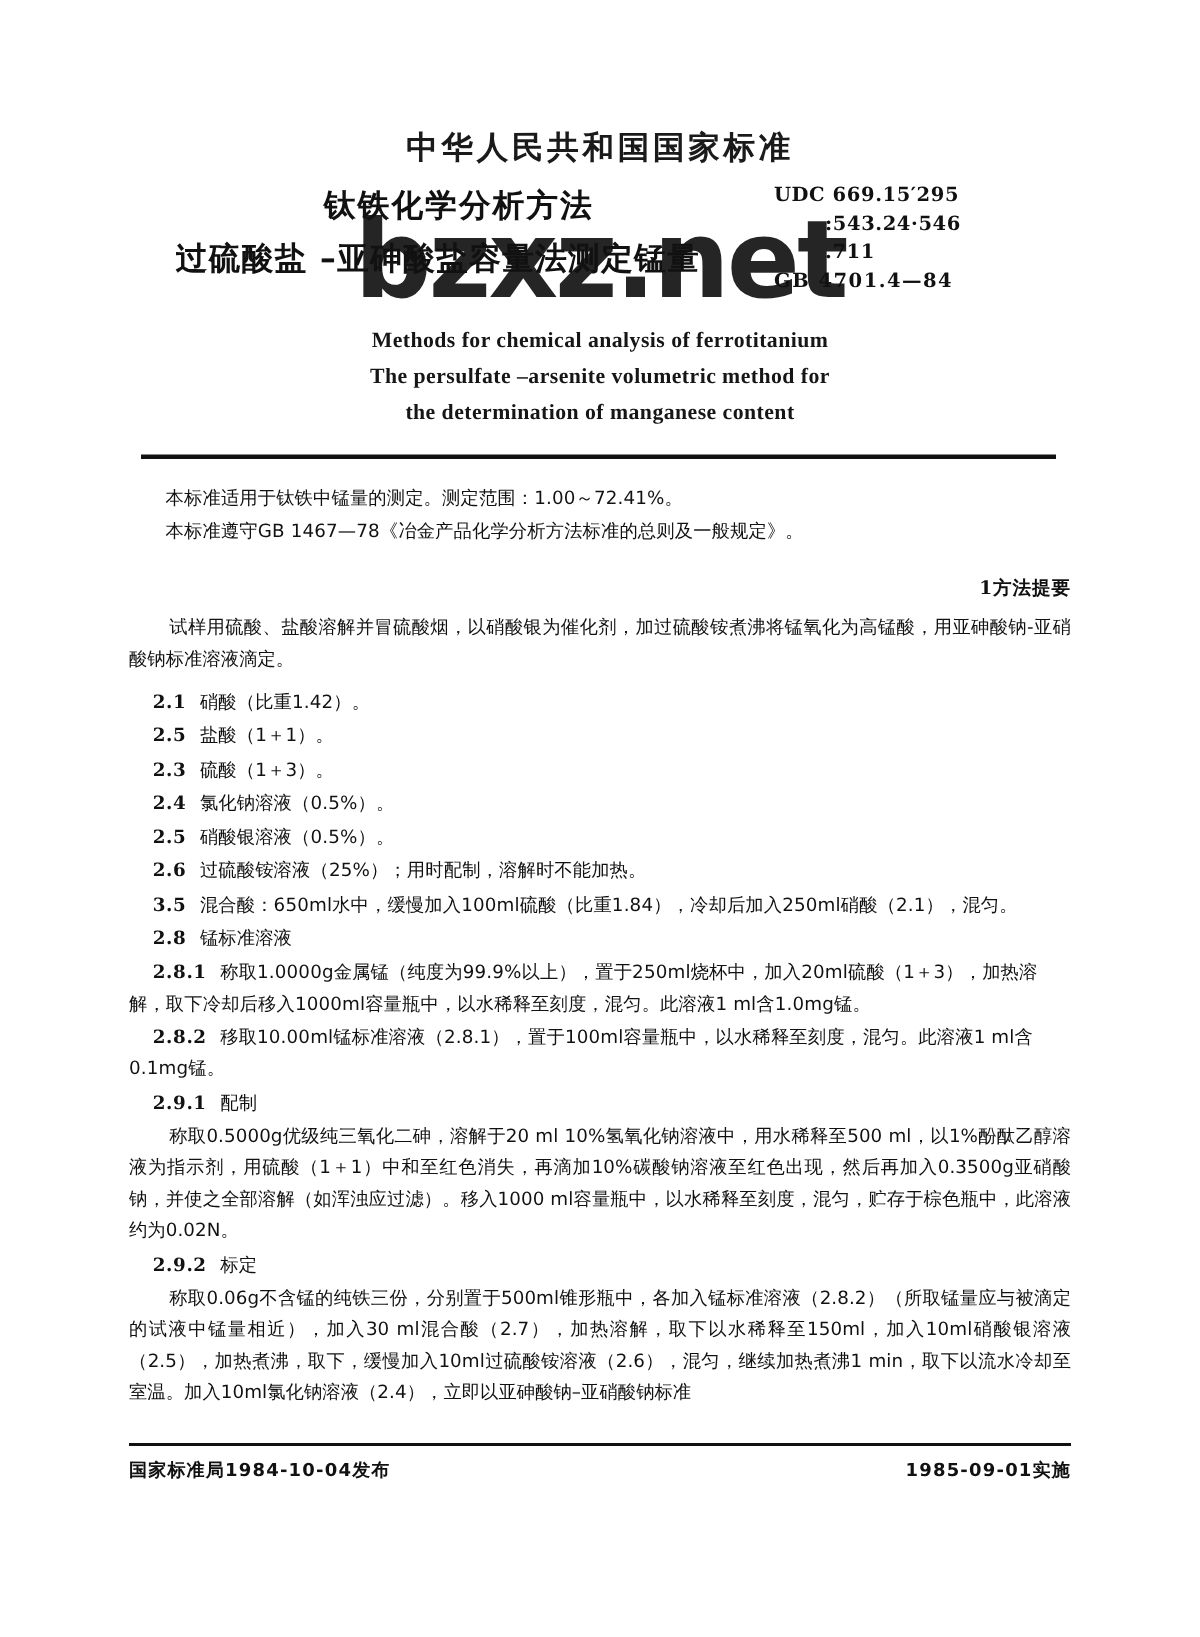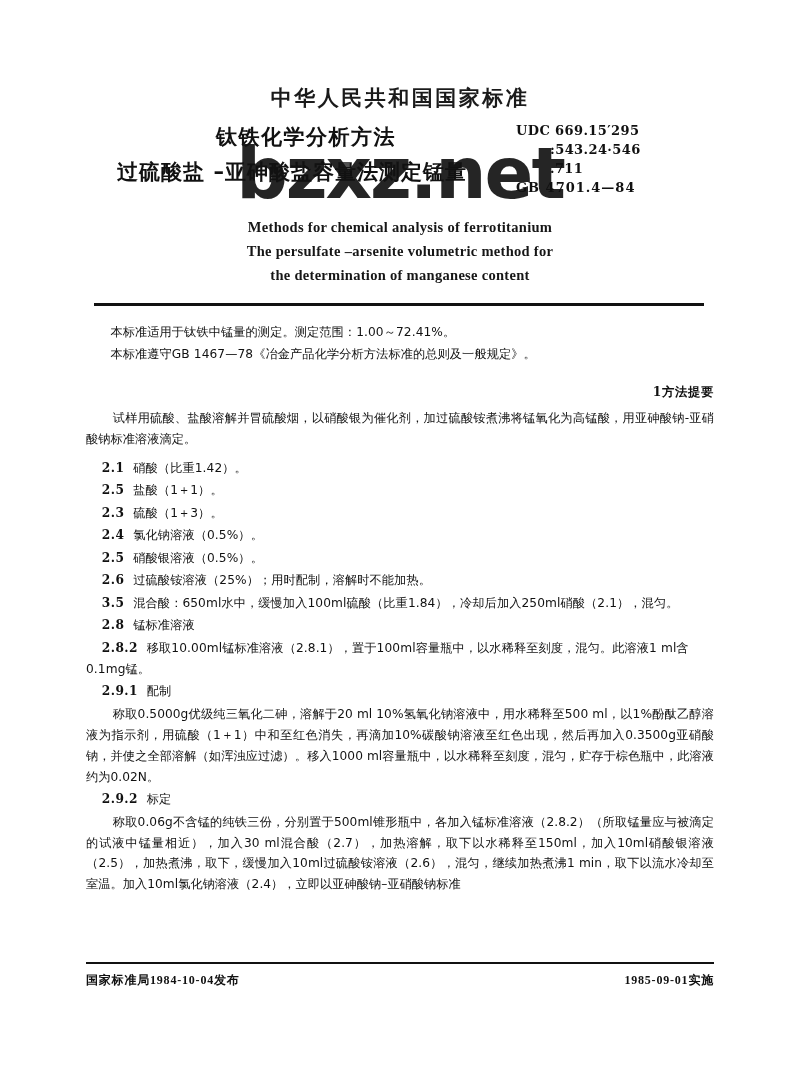--- a/index.html
+++ b/index.html
@@ -180,21 +180,20 @@
     position: absolute;
     top: 972px;
     left: 86px;
     width: 628px;
     display: flex;
     justify-content: space-between;
     font-size: 12px;
     font-weight: 700;
     color: #111;
     letter-spacing: 0.8px;
-    font-family: Liberation Serif, serif;
   }
 </style>
 </head>
 <body>
 
 <div class="page">
 
   <div class="watermark">
     <span>bzxz.net</span>
   </div>
@@ -240,20 +239,21 @@
 
 
       <p class="item"><span class="inum">2.1</span><span>硝酸（比重1.42）。</span></p>
       <p class="item"><span class="inum">2.5</span><span>盐酸（1＋1）。</span></p>
       <p class="item"><span class="inum">2.3</span><span>硫酸（1＋3）。</span></p>
       <p class="item"><span class="inum">2.4</span><span>氯化钠溶液（0.5%）。</span></p>
       <p class="item"><span class="inum">2.5</span><span>硝酸银溶液（0.5%）。</span></p>
       <p class="item"><span class="inum">2.6</span><span>过硫酸铵溶液（25%）；用时配制，溶解时不能加热。</span></p>
       <p class="item"><span class="inum">3.5</span><span>混合酸：650ml水中，缓慢加入100ml硫酸（比重1.84），冷却后加入250ml硝酸（2.1），混匀。</span></p>
       <p class="item"><span class="inum">2.8</span><span>锰标准溶液</span></p>
+      <p class="item sub"><span class="inum">2.8.1</span><span>称取1.0000g金属锰（纯度为99.9%以上），置于250ml烧杯中，加入20ml硫酸（1＋3），加热溶解，取下冷却后移入1000ml容量瓶中，以水稀释至刻度，混匀。此溶液1 ml含1.0mg锰。</span></p>
       <p class="item sub"><span class="inum">2.8.2</span><span>移取10.00ml锰标准溶液（2.8.1），置于100ml容量瓶中，以水稀释至刻度，混匀。此溶液1 ml含0.1mg锰。</span></p>
       <p class="item sub"><span class="inum">2.9.1</span><span>配制</span></p>
       <p class="para">称取0.5000g优级纯三氧化二砷，溶解于20 ml 10%氢氧化钠溶液中，用水稀释至500 ml，以1%酚酞乙醇溶液为指示剂，用硫酸（1＋1）中和至红色消失，再滴加10%碳酸钠溶液至红色出现，然后再加入0.3500g亚硝酸钠，并使之全部溶解（如浑浊应过滤）。移入1000 ml容量瓶中，以水稀释至刻度，混匀，贮存于棕色瓶中，此溶液约为0.02N。</p>
       <p class="item sub"><span class="inum">2.9.2</span><span>标定</span></p>
       <p class="para">称取0.06g不含锰的纯铁三份，分别置于500ml锥形瓶中，各加入锰标准溶液（2.8.2）（所取锰量应与被滴定的试液中锰量相近），加入30 ml混合酸（2.7），加热溶解，取下以水稀释至150ml，加入10ml硝酸银溶液（2.5），加热煮沸，取下，缓慢加入10ml过硫酸铵溶液（2.6），混匀，继续加热煮沸1 min，取下以流水冷却至室温。加入10ml氯化钠溶液（2.4），立即以亚砷酸钠–亚硝酸钠标准</p>
 
     </div>
 
     <div class="footer-rule"></div>
     <div class="footer cn">

